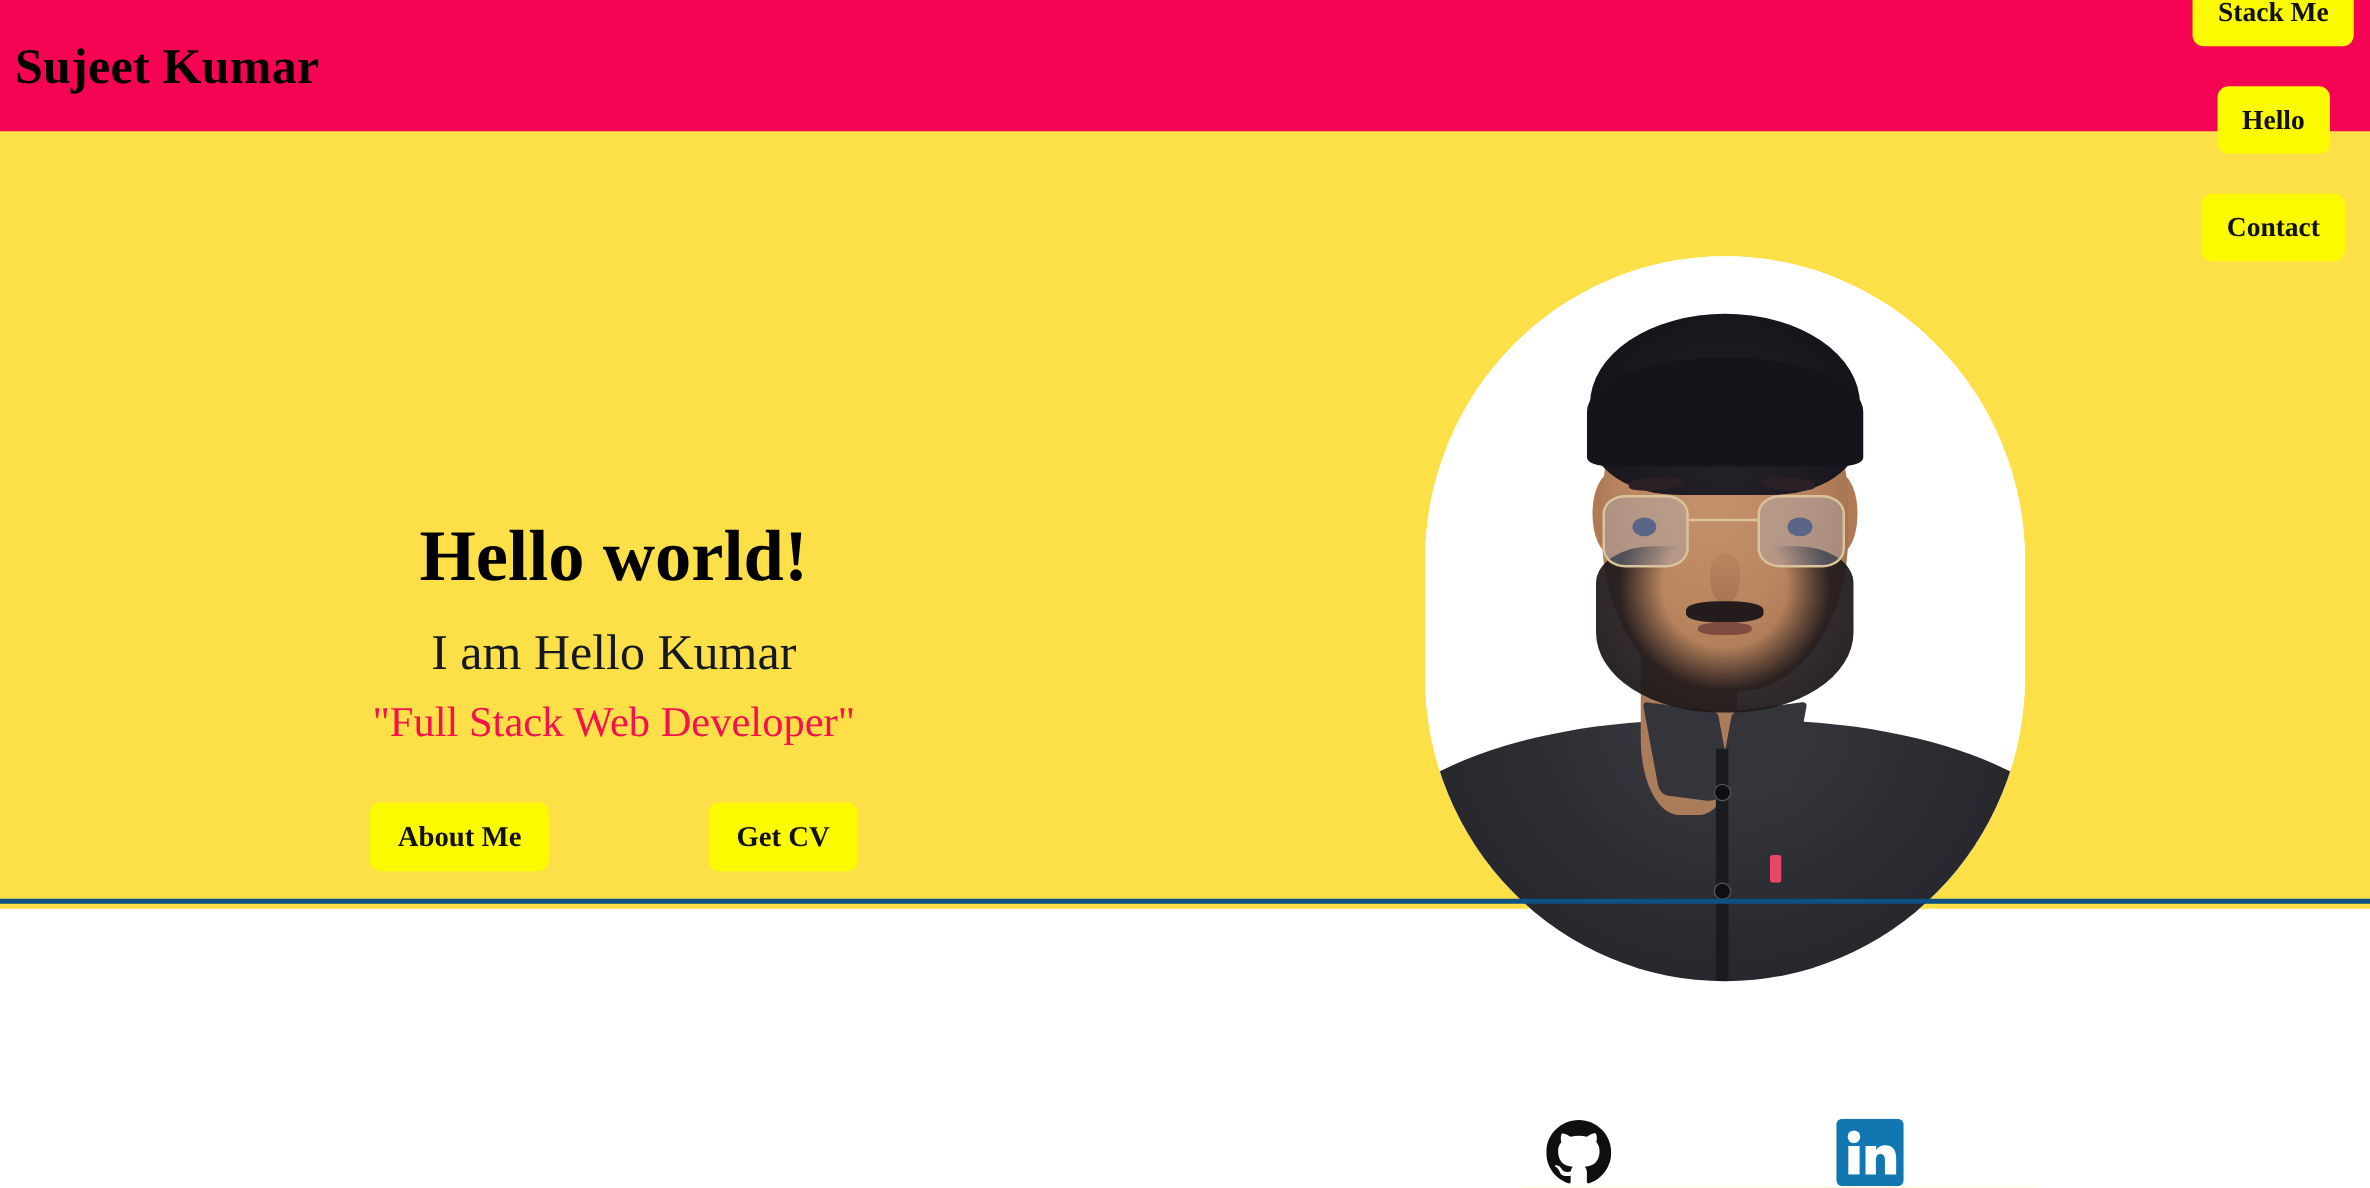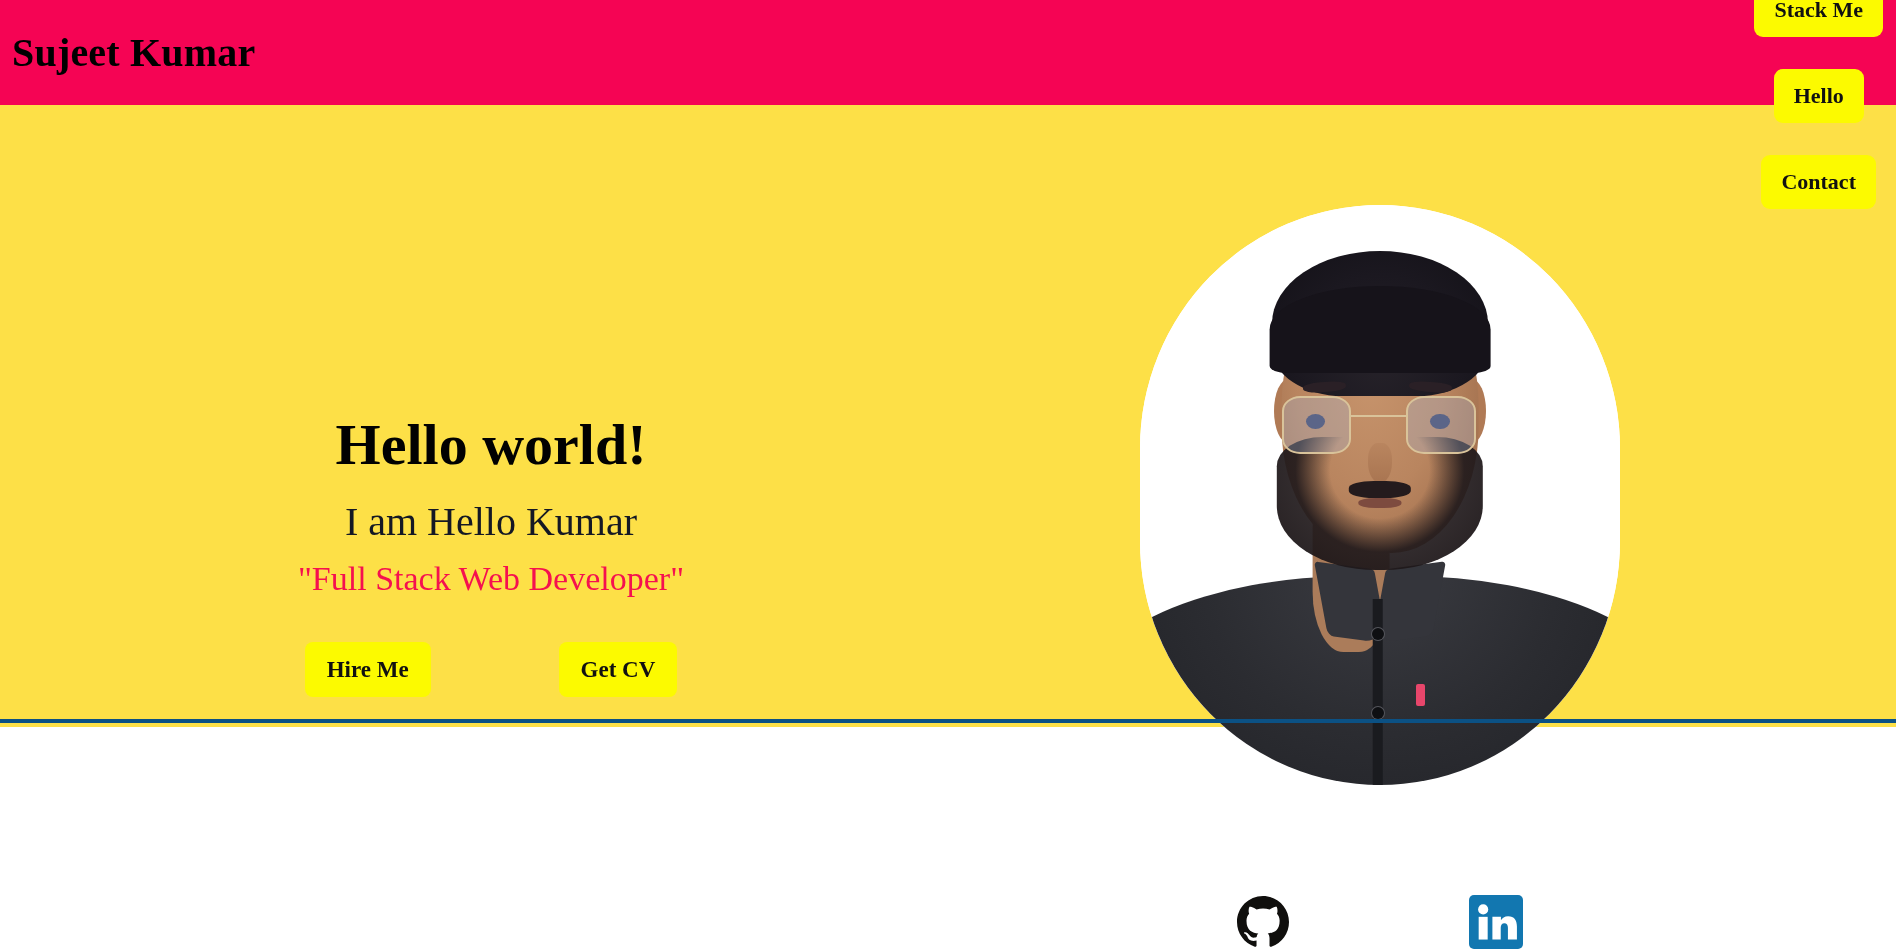--- a/index.html
+++ b/index.html
@@ -265,21 +265,21 @@
     </nav>
   </header>
 
   <section class="hero">
 
     <div class="hero-left">
       <h1 class="hero-title">Hello world!</h1>
       <h2 class="hero-sub">I am Hello Kumar</h2>
       <p class="hero-tag">"Full Stack Web Developer"</p>
       <div class="hero-actions">
-        <button class="cta-btn">Hire Me</button>
+        <button class="cta-btn">About Me</button>
         <button class="cta-btn">Get CV</button>
       </div>
     </div>
 
     <div class="hero-right">
       <div class="photo-frame">
         <div class="portrait">
           <div class="p-shirt"></div>
           <div class="p-neck"></div>
           <div class="p-collar-l"></div>

